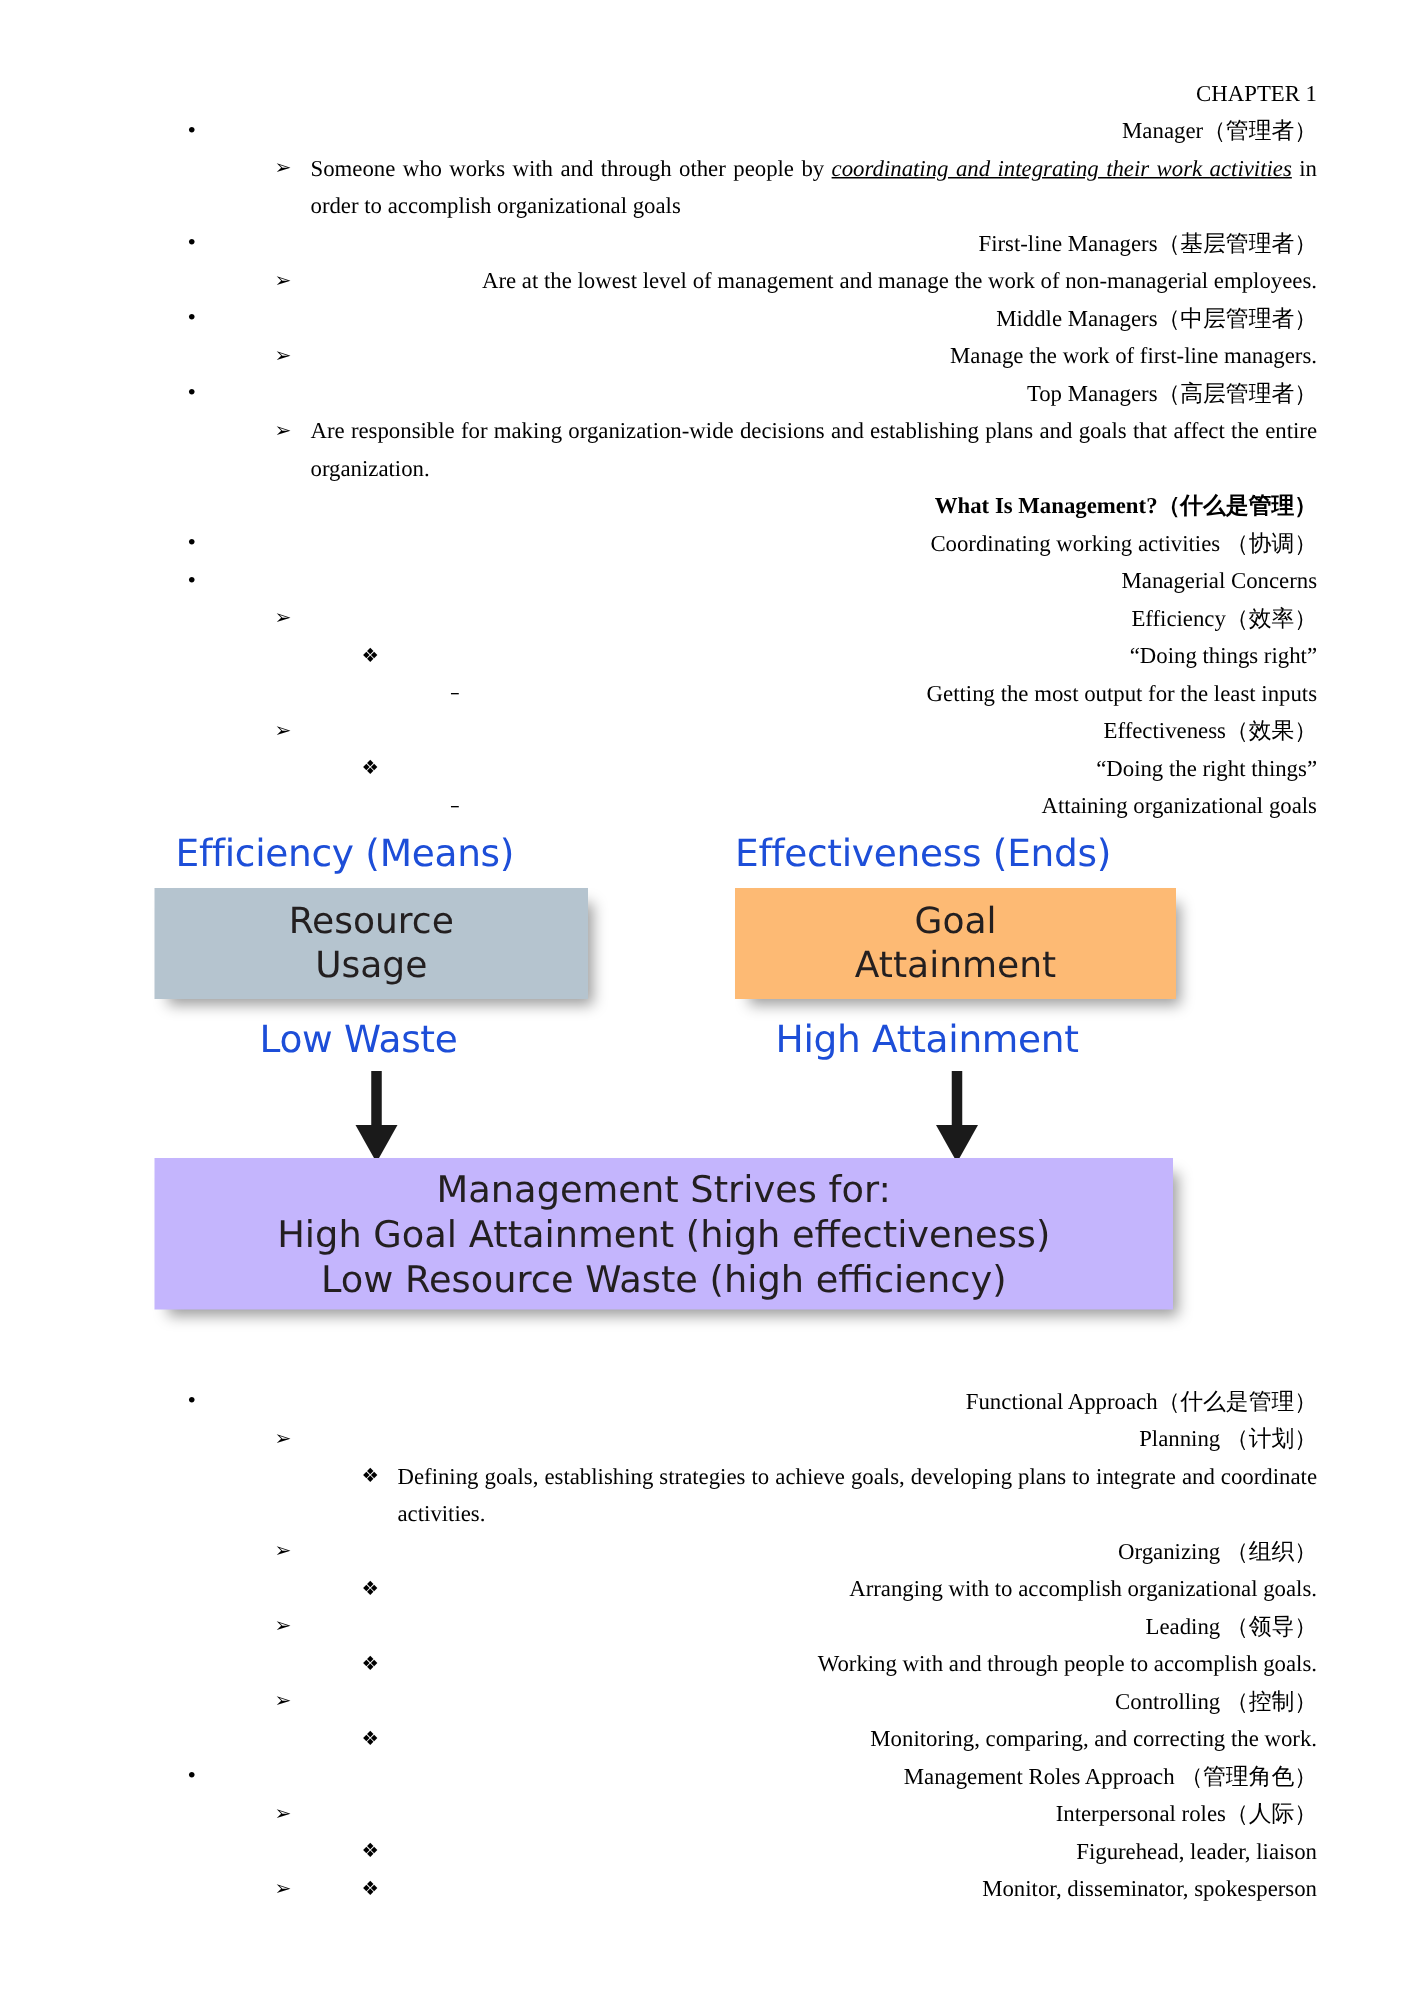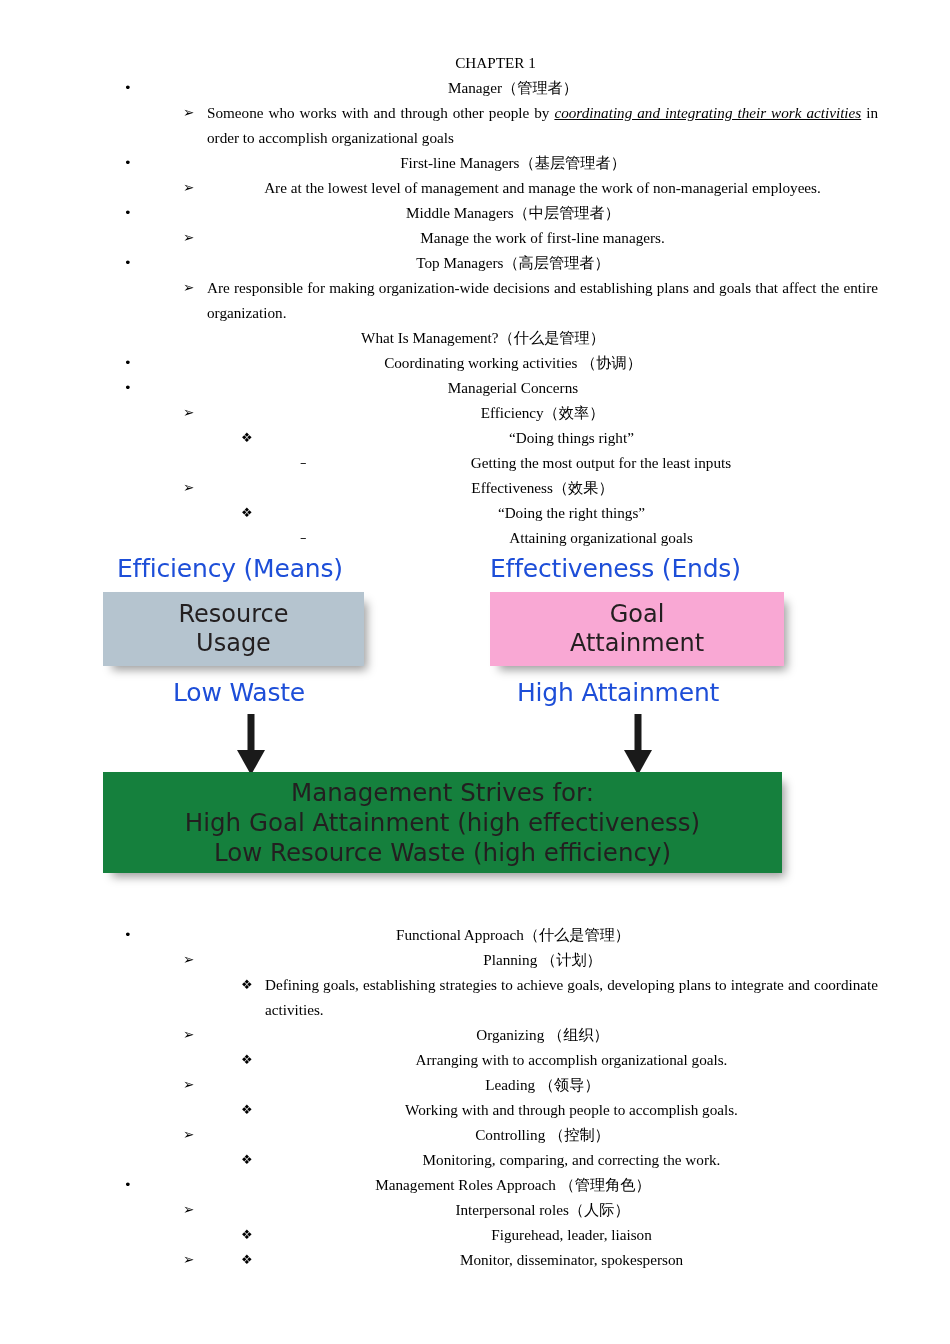--- a/index.html
+++ b/index.html
@@ -65,23 +65,23 @@
   .lvl3 .txt { display: block; padding-left: 24px; }
   .lvl4 .txt { display: block; padding-left: 24px; }
   .lvl0 .txt { display: block; padding-left: 0; }
 
   .b-dot   { font-size: 13px; line-height: 25px; }
   .b-arrow { font-size: 13.5px; line-height: 25px; }
   .b-diam  { font-size: 13px; line-height: 25px; }
   .b-dash  { font-size: 13px; line-height: 25px; }
 
   .just { text-align: justify; text-justify: inter-word; }
-  .bold { font-weight: normal; }
+  .bold { font-weight: bold; }
   .under { text-decoration: underline; font-style: italic; }
-  .plain { text-align: center; }
+  .plain { text-align: right; }
 
   .heading-line {
     font-size: 15.2px;
     line-height: 25px;
     font-weight: bold;
     padding-left: 0;
   }
 
   
   .diagram {
@@ -111,43 +111,43 @@
     justify-content: center;
     text-align: center;
     font-family: "DejaVu Sans", sans-serif;
     color: #231f20;
     box-shadow: 6px 7px 9px -3px rgba(0,0,0,0.38);
   }
 
   #box-resource {
     left: 103px;
     top: 44px;
-    width: 261px;
+    width: 289px;
     height: 74px;
     background: #b5c4cf;
     font-size: 24px;
     line-height: 29px;
   }
 
   #box-goal {
     left: 490px;
     top: 44px;
     width: 294px;
     height: 74px;
-    background: #f9a8d4;
+    background: #fdba74;
     font-size: 24px;
     line-height: 29px;
   }
 
   #box-strives {
     left: 103px;
     top: 224px;
     width: 679px;
     height: 101px;
-    background: #15803d;
+    background: #c4b5fd;
     font-size: 24.5px;
     line-height: 30px;
   }
 
   .dg-box .inner { width: 100%; }
 
   .arrow {
     position: absolute;
   }
 </style>

